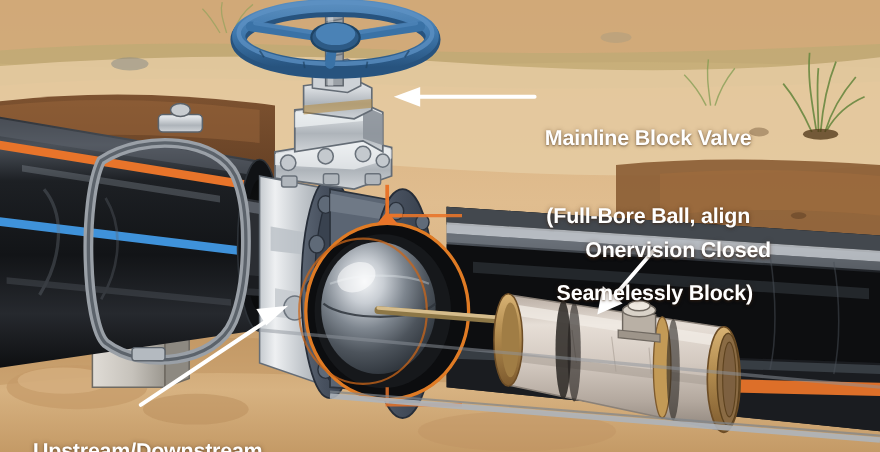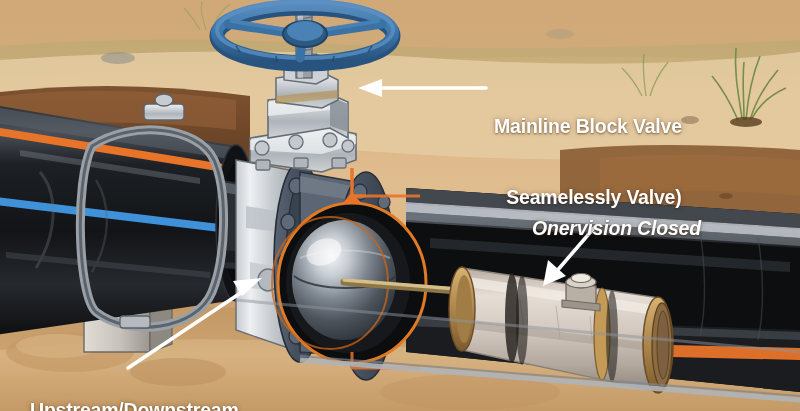--- a/index.html
+++ b/index.html
@@ -18,21 +18,21 @@
     font-size:19.5px;
     line-height:23.5px;
     letter-spacing:-0.2px;
     text-shadow:0 1px 2px rgba(60,35,15,.55), 0 0 5px rgba(60,35,15,.35);
     white-space:pre;
     pointer-events:none;
   }
   #anno-valve{ left:494px; top:68px; text-align:center; }
   #anno-valve .l2, #anno-valve .l3{ display:block; }
   #anno-valve .l3{ padding-left:12px; }
-  #anno-pig{ left:532px; top:170px; text-align:center;font-style:italic; }
+  #anno-pig{ left:532px; top:170px; text-align:center; }
   #anno-seal{ left:30px; top:352px; text-align:left; }
   .anno span{display:block;}
 </style>
 </head>
 <body>
 
 <div id="stage">
 
   <svg class="layer" viewBox="0 0 800 411">
     <defs>
@@ -457,21 +457,22 @@
           <path d="M128,368 L248,288"></path>
           <path d="M262,278 L242,296 L233,281 Z" stroke="none"></path>
         </g>
       </g>
 
     </g>
   </svg>
 
   <div class="anno" id="anno-valve">
     <span>Mainline Block Valve</span>
-    <span class="l3">Seamelessly Valve)</span>
+    <span class="l2">(Full-Bore Ball, align</span>
+    <span class="l3">Seamelessly Block)</span>
   </div>
 
   <div class="anno" id="anno-pig">
     <span>Onervision Closed</span>
   </div>
 
   <div class="anno" id="anno-seal">
     <span>Upstream/Downstream</span>
     
   </div>

